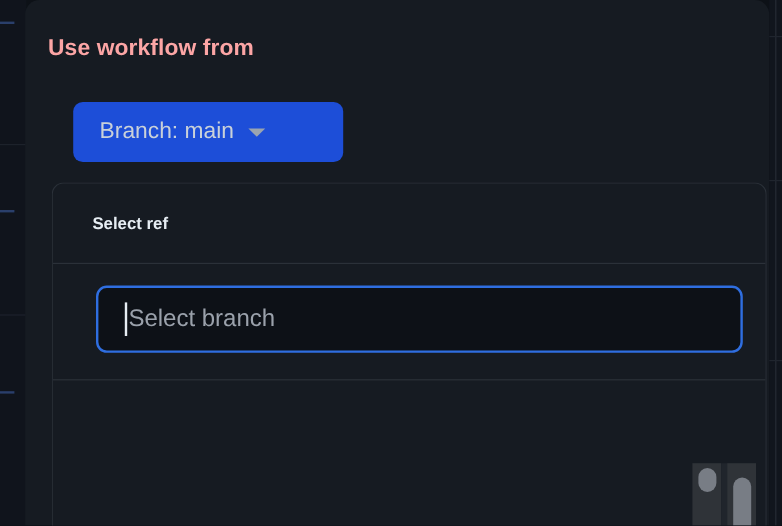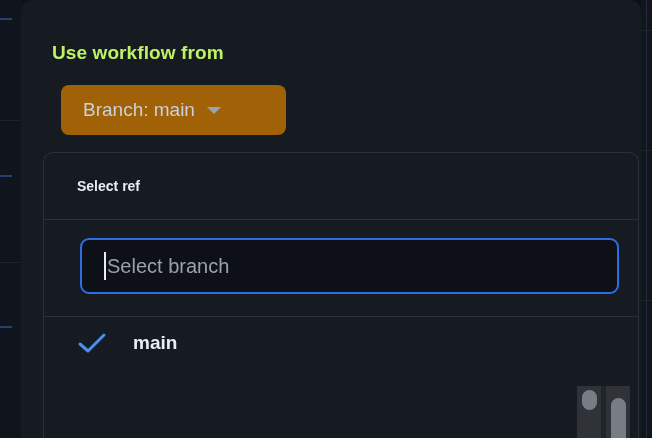--- a/index.html
+++ b/index.html
@@ -95,34 +95,34 @@
     position: absolute;
     top: 0;
     left: 0;
     right: 0;
     padding: 30px 0 0 19px;
   }
 
   .section-title {
     font-size: 19px;
     font-weight: bold;
-    color: #bef264;
+    color: #fca5a5;
     letter-spacing: 0.1px;
     line-height: 22px;
-    margin: 12px;
+    margin: 0;
   }
 
   
   .branch-button {
     position: absolute;
     top: 85px;
     left: 40px;
     width: 225px;
     height: 50px;
-    background: #a16207;
+    background: #1d4ed8;
     border: none;
     border-radius: 8px;
     display: flex;
     align-items: center;
     padding: 0 22px;
     box-sizing: border-box;
     cursor: pointer;
   }
   .branch-button-label {
     font-size: 19px;
@@ -355,30 +355,20 @@
       </div>
 
       <div class="ref-search-row">
         <div class="ref-search-field">
           <span class="caret-bar"></span>
           <span class="ref-search-placeholder">Select branch</span>
         </div>
       </div>
 
 
-      <div class="ref-list">
-        <div class="ref-list-item">
-          <span class="check-icon">
-            <svg width="30" height="24" viewBox="0 0 30 24" aria-hidden="true">
-              <path d="M3 13 L11 20 L27 4" fill="none" stroke="#4a8ef0" stroke-width="3" stroke-linecap="round" stroke-linejoin="round"></path>
-            </svg>
-          </span>
-          <span class="ref-list-label">main</span>
-        </div>
-      </div>
 
     </div>
   </div>
 
   <div class="scroll-track-inner"></div>
   <div class="scroll-thumb-inner"></div>
   <div class="scroll-divider"></div>
   <div class="scroll-track-outer"></div>
   <div class="scroll-thumb-outer"></div>
 

